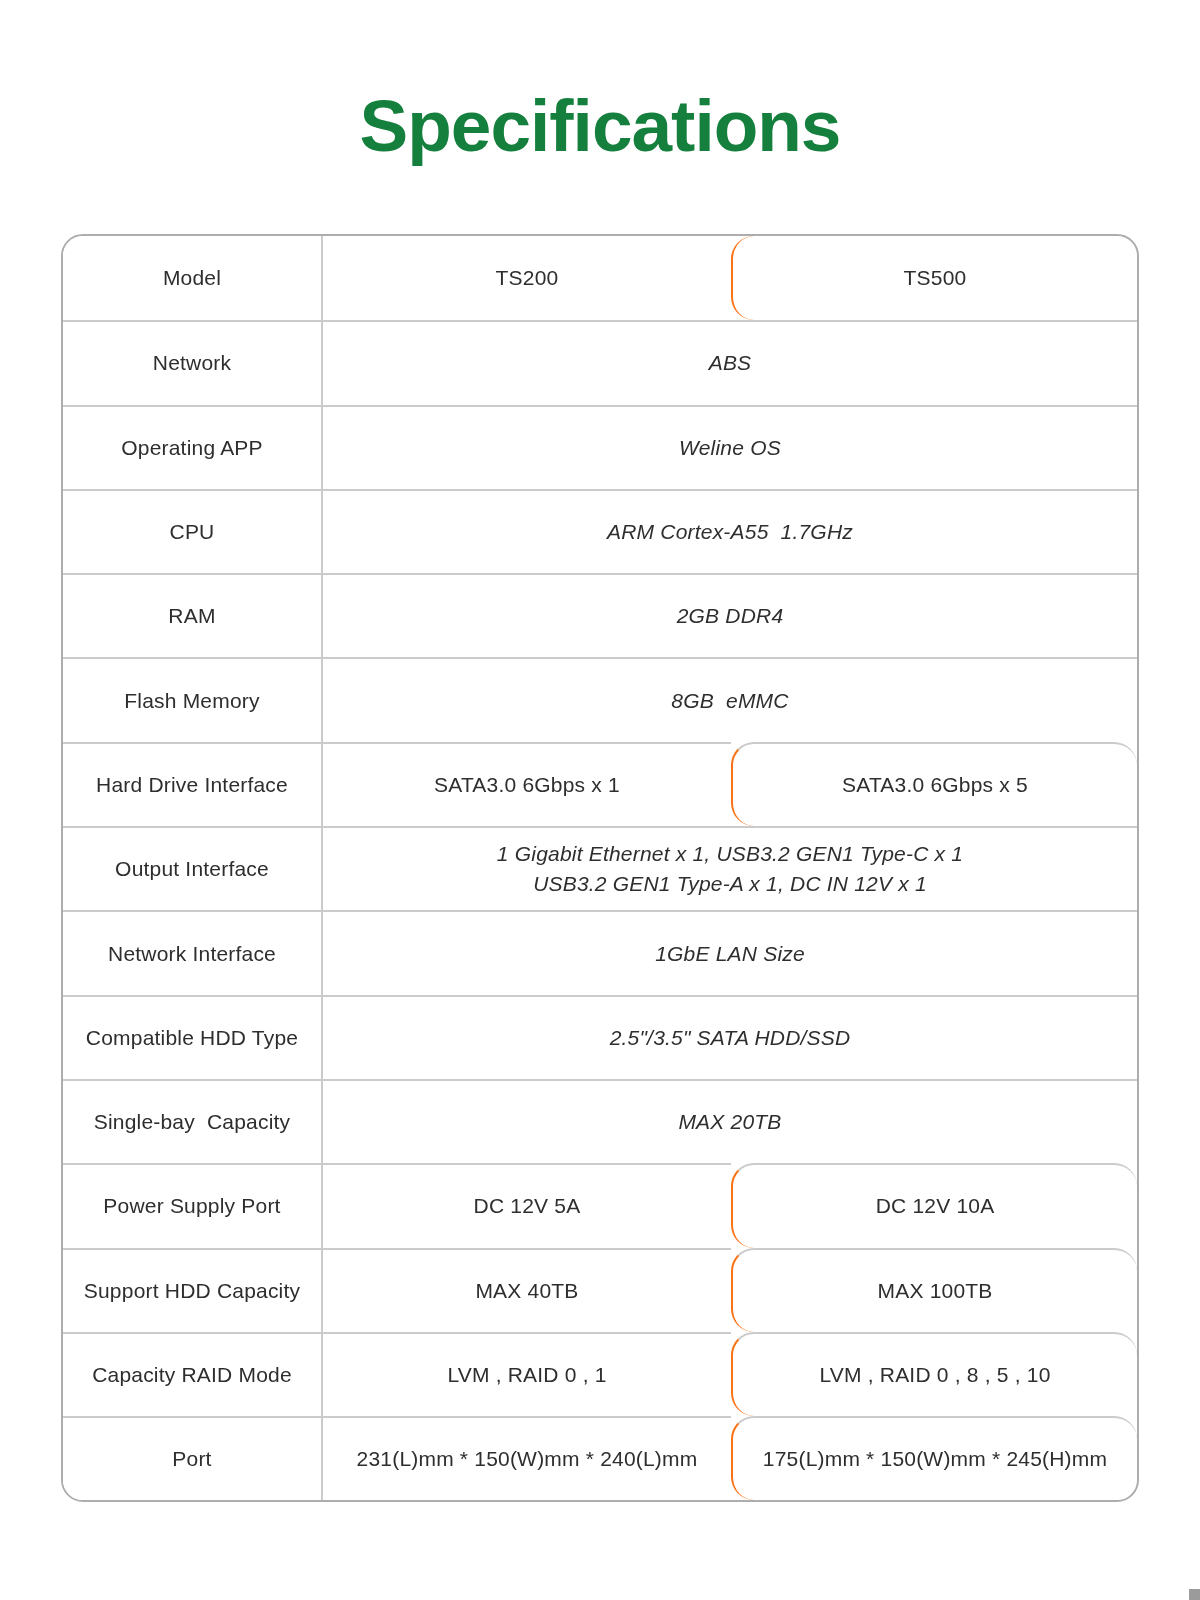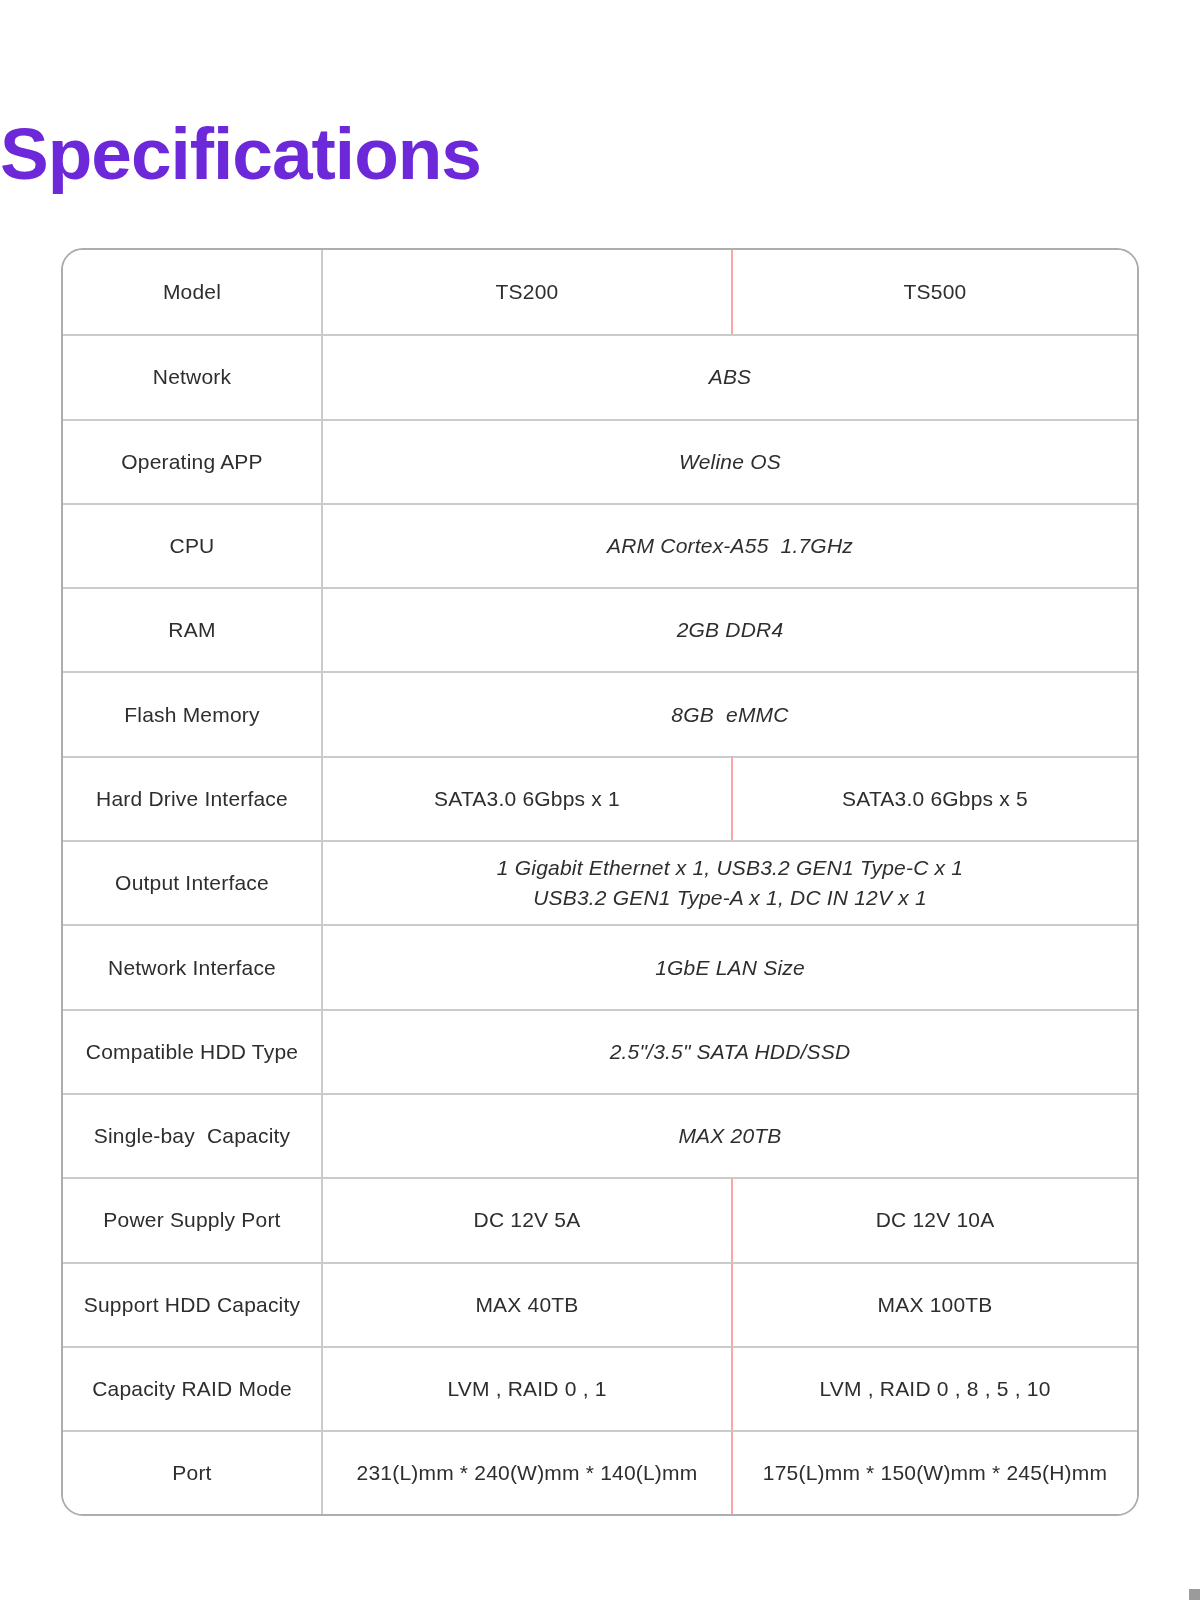--- a/index.html
+++ b/index.html
@@ -8,32 +8,33 @@
     background: #ffffff;
     font-family: "Liberation Sans", "DejaVu Sans", sans-serif;
     color: #2b2b2b;
     overflow: hidden;
     position: relative;
   }
   .page { width: 1200px; height: 1600px; position: relative; }
 
   h1.title {
     margin: 0;
-    padding-top: 112px;
+    padding-top: 84px;
+    text-align: center;
     font-size: 73px;
     font-weight: 800;
     letter-spacing: -1px;
-    color: #6d28d9;
+    color: #15803d;
     line-height: 1.15;
   }
 
   .spec-table {
     box-sizing: border-box;
     width: 1078px;
-    margin: 52px auto 0 61px;
+    margin: 66px auto 0 61px;
     border: 2px solid #adadad;
     border-radius: 22px;
     overflow: hidden;
     display: grid;
     grid-template-columns: 260px 408px 406px;
     grid-auto-rows: 84.3px;
     background: #ffffff;
   }
   .row { display: contents; }
   .c {
@@ -45,21 +46,21 @@
     padding: 0 10px;
     font-size: 21px;
     letter-spacing: 0.2px;
     color: #2e2e2e;
     white-space: pre-wrap;
     line-height: 1.42;
     background: #ffffff;
   }
   .row + .row .c { border-top: 2px solid #cbcbcb; }
   .c.label { border-right: 2px solid #cbcbcb; }
-  .c.vsep  { border-left: 2px solid #fca5a5; }
+  .c.vsep  { border-left: 2px solid #f97316; border-radius: 23px; }
   .c.span  { grid-column: 2 / 4; font-style: italic; }
 
   .scrollbar-thumb {
     position: absolute;
     right: 0; bottom: 0;
     width: 11px; height: 11px;
     background: #9b9b9b;
   }
 </style>
 </head>
@@ -142,21 +143,21 @@
     </div>
 
     <div class="row">
       <div class="c label">Capacity RAID Mode</div>
       <div class="c val">LVM , RAID 0 , 1</div>
       <div class="c val vsep">LVM , RAID 0 , 8 , 5 , 10</div>
     </div>
 
     <div class="row">
       <div class="c label">Port</div>
-      <div class="c val">231(L)mm * 240(W)mm * 140(L)mm</div>
+      <div class="c val">231(L)mm * 150(W)mm * 240(L)mm</div>
       <div class="c val vsep">175(L)mm * 150(W)mm * 245(H)mm</div>
     </div>
 
   </div>
 
   <div class="scrollbar-thumb"></div>
 
 </div>
 
 </body></html>

